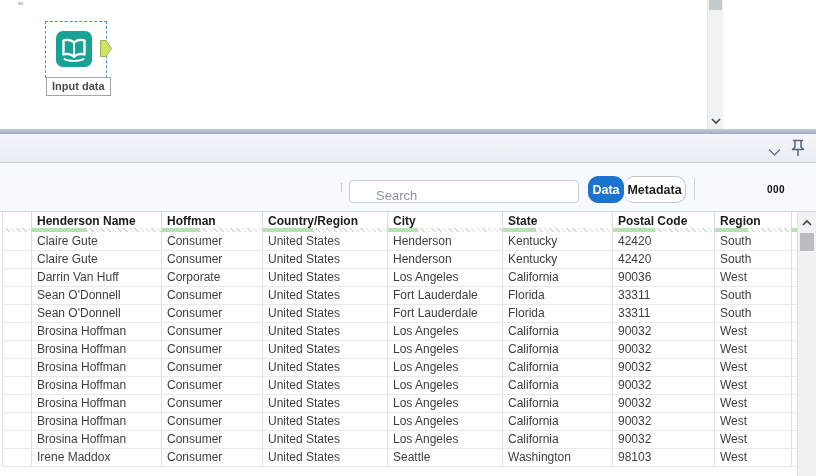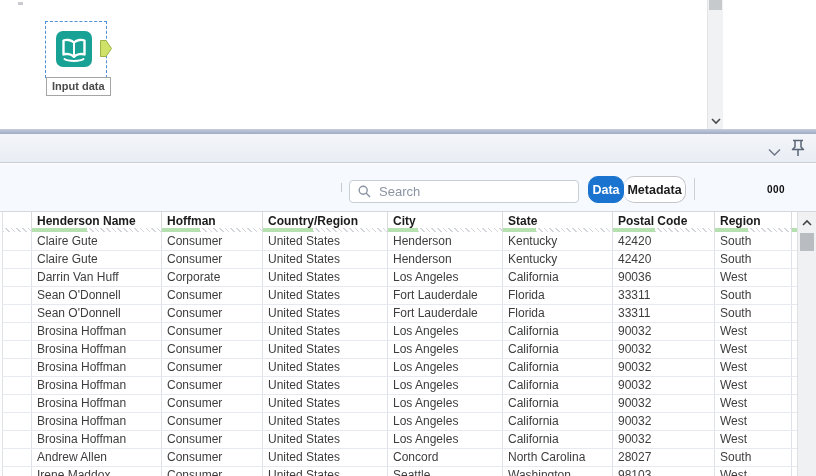--- a/index.html
+++ b/index.html
@@ -25,21 +25,21 @@
   
   .splitter{position:absolute;top:129px;left:0;width:816px;height:5px;background:linear-gradient(#c5cddd,#9ea9c3);}
   .panel-header{position:absolute;top:134px;left:0;width:816px;height:29px;
     background:linear-gradient(#f3f5f9,#e9edf4);border-bottom:1px solid #c9cdd6;box-sizing:border-box;}
   .collapse-btn{position:absolute;right:34px;top:9px;width:14px;height:12px;cursor:pointer;}
   .pin-btn{position:absolute;right:9px;top:4px;width:18px;height:21px;cursor:pointer;}
   
   .toolbar{position:absolute;top:164px;left:0;width:816px;height:47px;background:#f6fafe;}
   .search-tick{position:absolute;left:341px;top:19px;width:1px;height:9px;background:#c4c9d4;}
   .search-box{position:absolute;left:349px;top:16px;width:230px;height:23px;box-sizing:border-box;
-    background:#fff;border:1px solid #c8cdd8;border-radius:4px;display:flex;align-items:center;padding:0 8px;gap:6px;}
+    background:#fff;border:1px solid #c8cdd8;border-radius:4px;display:flex;align-items:center;padding:0 8px;gap:6px;flex-direction:column;}
   .search-box input{border:none;outline:none;flex:1;font-size:13px;color:#333;background:transparent;
     font-family:"Liberation Sans",sans-serif;min-width:0;}
   .search-box input::placeholder{color:#8b93a3;}
   .seg{position:absolute;left:588px;top:12px;height:27px;display:flex;}
   .seg .tab{display:flex;align-items:center;justify-content:center;font-size:12.5px;font-weight:bold;
     box-sizing:border-box;cursor:pointer;border-radius:10px;}
   .tab-data{width:36px;background:#1a73cf;color:#fff;border:1px solid #1a73cf;border-radius:3px 0 0 3px;}
   .tab-metadata{width:62px;background:#fff;color:#1c1c1c;border:1px solid #c4c6ca;border-left:none;border-radius:0 3px 3px 0;}
   .toolbar-divider{position:absolute;left:694px;top:14px;width:1px;height:22px;background:#ccd1d9;}
   .actions{position:absolute;left:706px;top:12px;height:27px;display:flex;align-items:center;gap:12px;
@@ -350,31 +350,20 @@
           <td>Consumer</td>
           <td>United States</td>
           <td>Los Angeles</td>
           <td>California</td>
           <td>90032</td>
           <td>West</td>
           <td></td>
         </tr>
         <tr>
           <td></td>
-          <td>Andrew Allen</td>
-          <td>Consumer</td>
-          <td>United States</td>
-          <td>Concord</td>
-          <td>North Carolina</td>
-          <td>28027</td>
-          <td>South</td>
-          <td></td>
-        </tr>
-        <tr>
-          <td></td>
           <td>Irene Maddox</td>
           <td>Consumer</td>
           <td>United States</td>
           <td>Seattle</td>
           <td>Washington</td>
           <td>98103</td>
           <td>West</td>
           <td></td>
         </tr>
       </tbody>

